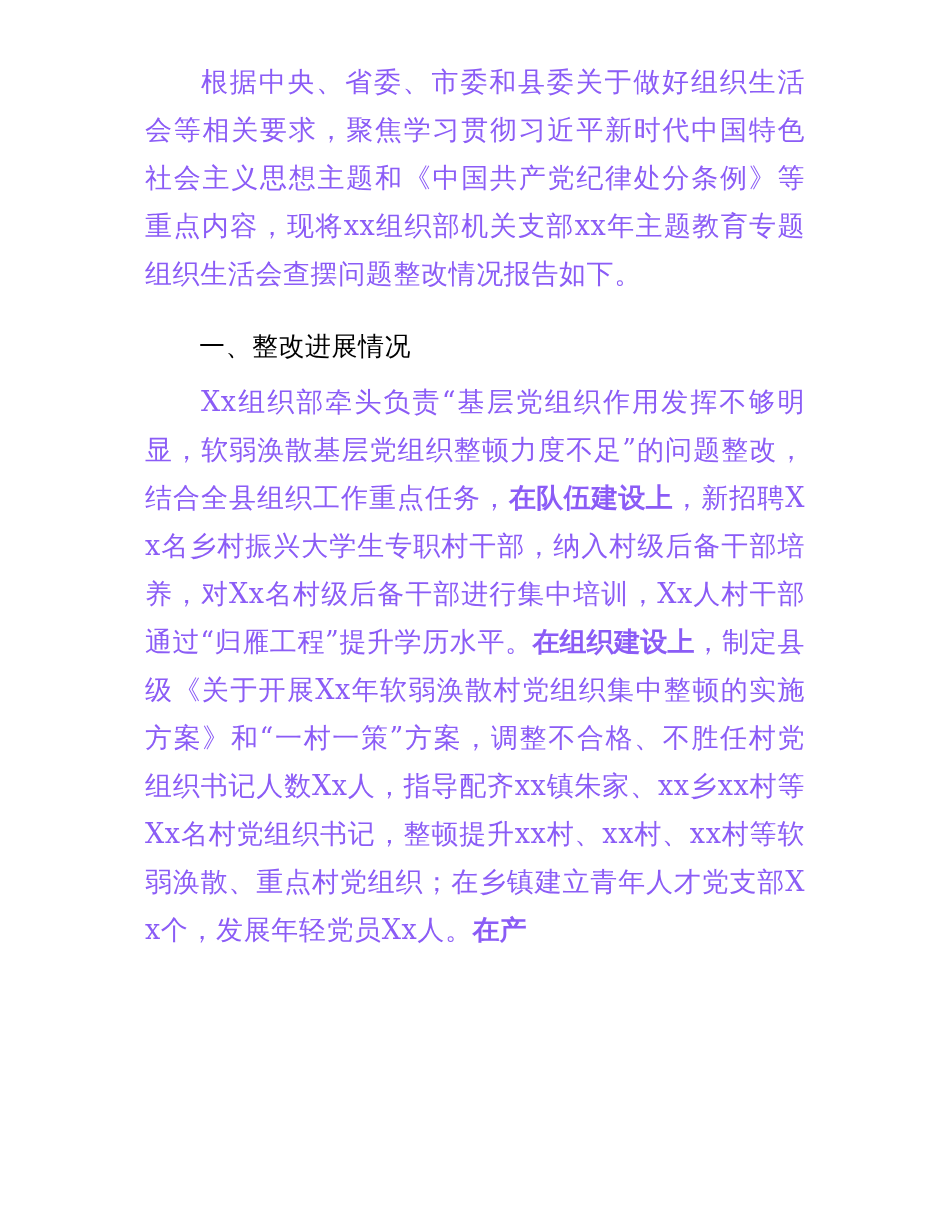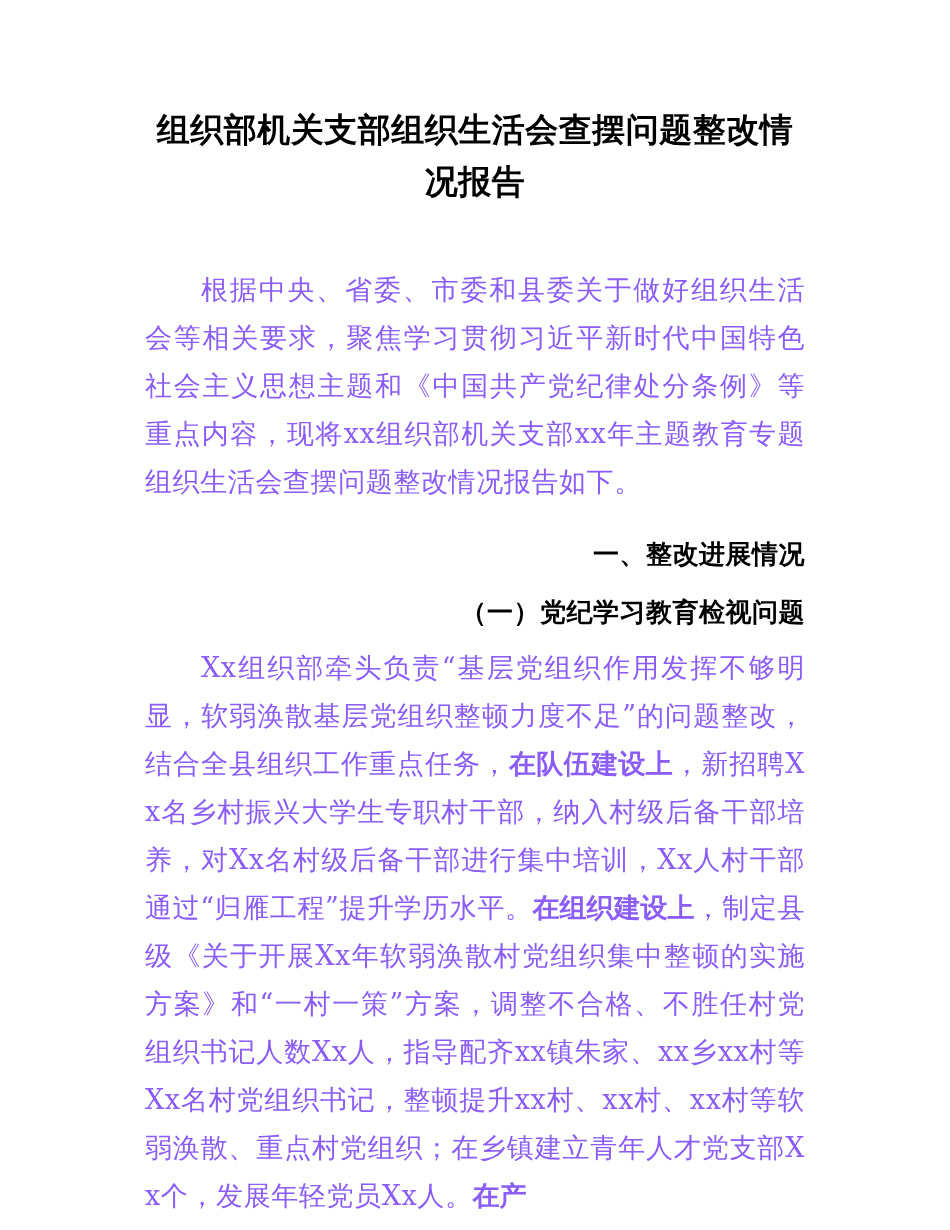--- a/index.html
+++ b/index.html
@@ -63,27 +63,26 @@
   }
 
   .para-body {
     padding-top: 8px;
   }
 
   
   .heading {
     margin: 0;
     font-family: "DejaVu Sans", "Liberation Sans", sans-serif;
-    font-weight: bold;
+    font-weight: normal;
     font-size: 26px;
     line-height: 48px;
     text-indent: 54px;
     letter-spacing: 0.5px;
     color: #000000;
-    text-align: right;
   }
 
   .heading-1 {
     padding-top: 24px;
   }
 
   .heading-2 {
     padding-top: 10px;
   }
 
@@ -93,24 +92,22 @@
     font-weight: bold;
     letter-spacing: 0;
   }
 </style>
 </head>
 <body>
 
 <div class="page">
   <div class="content">
 
-    <h1 class="doc-title">组织部机关支部组织生活会查摆问题整改情况报告</h1>
 
     <p class="para para-intro">根据中央、省委、市委和县委关于做好组织生活会等相关要求，聚焦学习贯彻习近平新时代中国特色社会主义思想主题和《中国共产党纪律处分条例》等重点内容，现将xx组织部机关支部xx年主题教育专题组织生活会查摆问题整改情况报告如下。</p>
 
     <h2 class="heading heading-1">一、整改进展情况</h2>
 
-    <h3 class="heading heading-2">（一）党纪学习教育检视问题</h3>
 
     <p class="para para-body"><span>Xx组织部牵头负责“基层党组织作用发挥不够明显，软弱涣散基层党组织整顿力度不足”的问题整改，结合全县组织工作重点任务，</span><span class="b">在队伍建设上</span><span>，新招聘Xx名乡村振兴大学生专职村干部，纳入村级后备干部培养，对Xx名村级后备干部进行集中培训，Xx人村干部通过“归雁工程”提升学历水平。</span><span class="b">在组织建设上</span><span>，制定县级《关于开展Xx年软弱涣散村党组织集中整顿的实施方案》和“一村一策”方案，调整不合格、不胜任村党组织书记人数Xx人，指导配齐xx镇朱家、xx乡xx村等Xx名村党组织书记，整顿提升xx村、xx村、xx村等软弱涣散、重点村党组织；在乡镇建立青年人才党支部Xx个，发展年轻党员Xx人。</span><span class="b">在产</span></p>
 
   </div>
 </div>
 
 </body></html>

